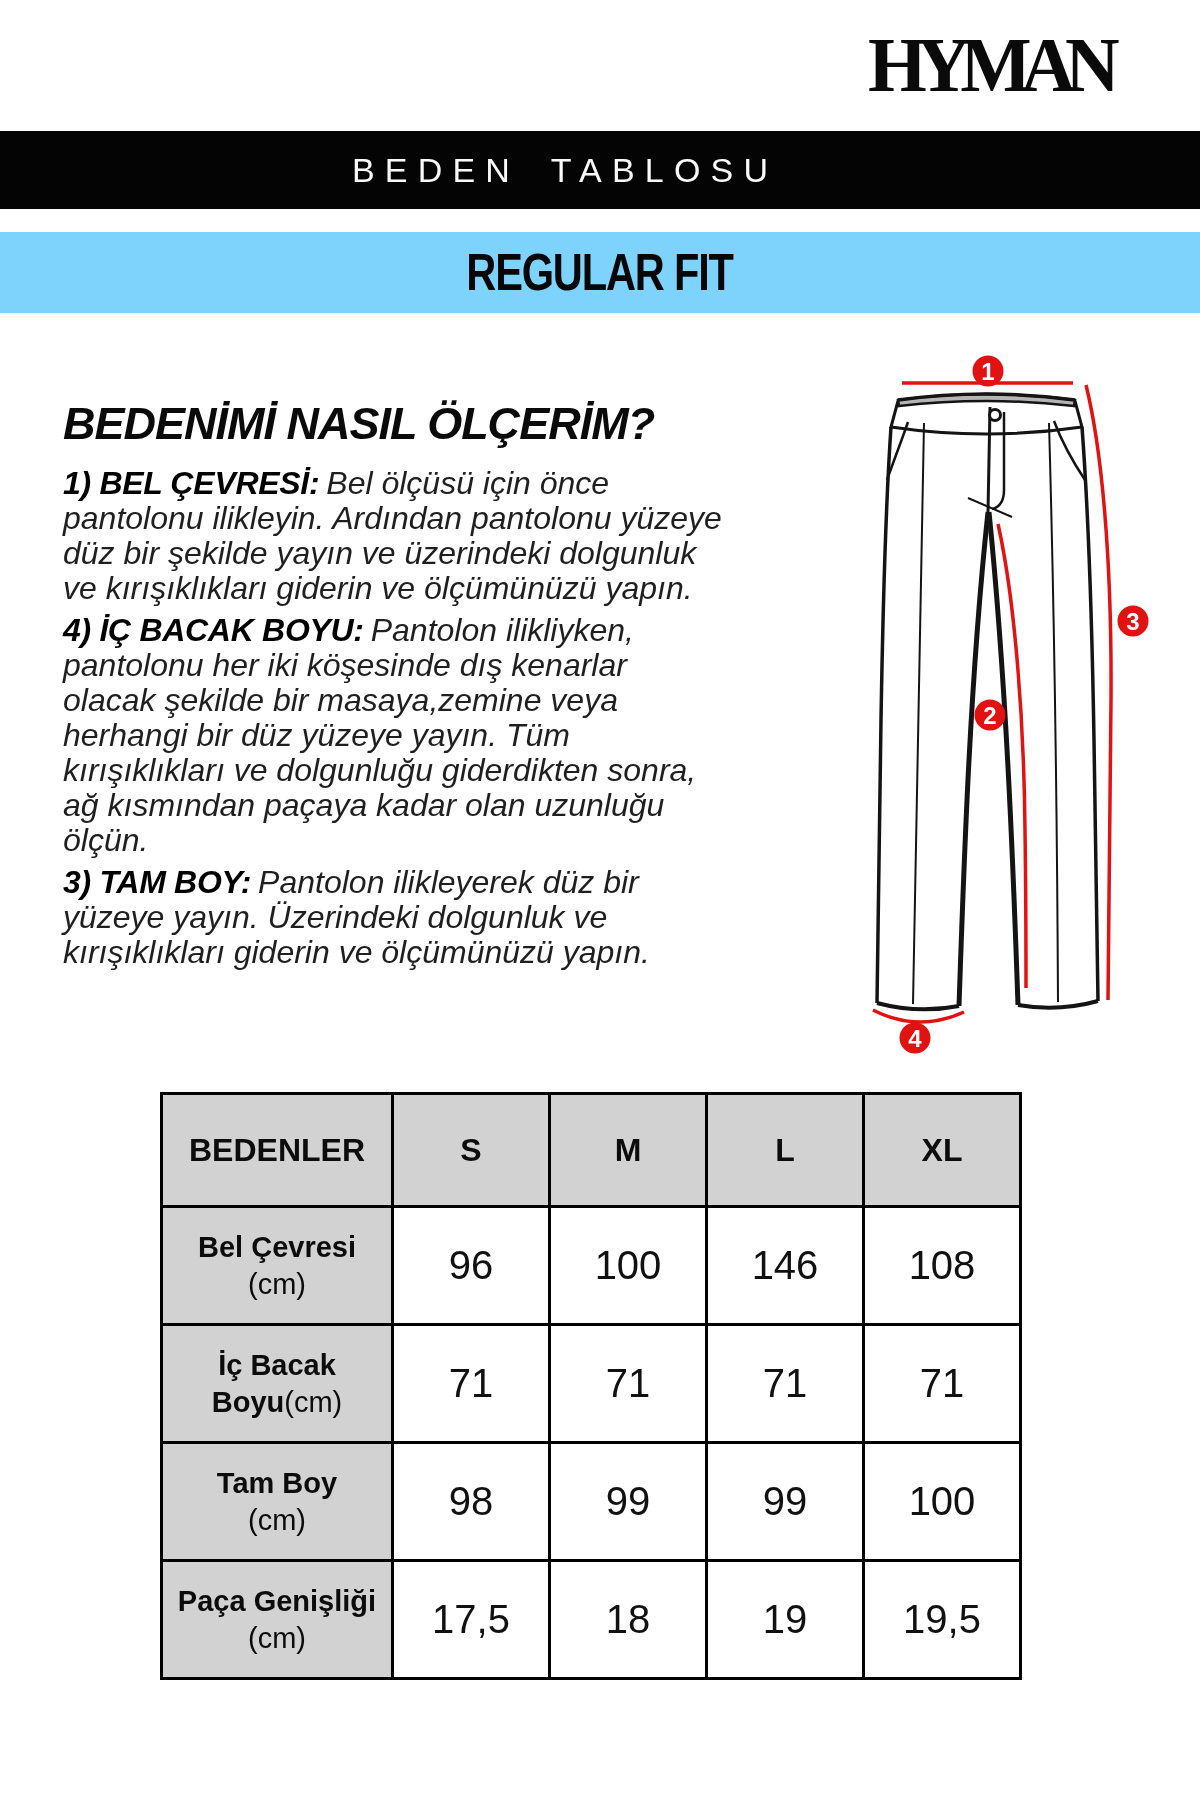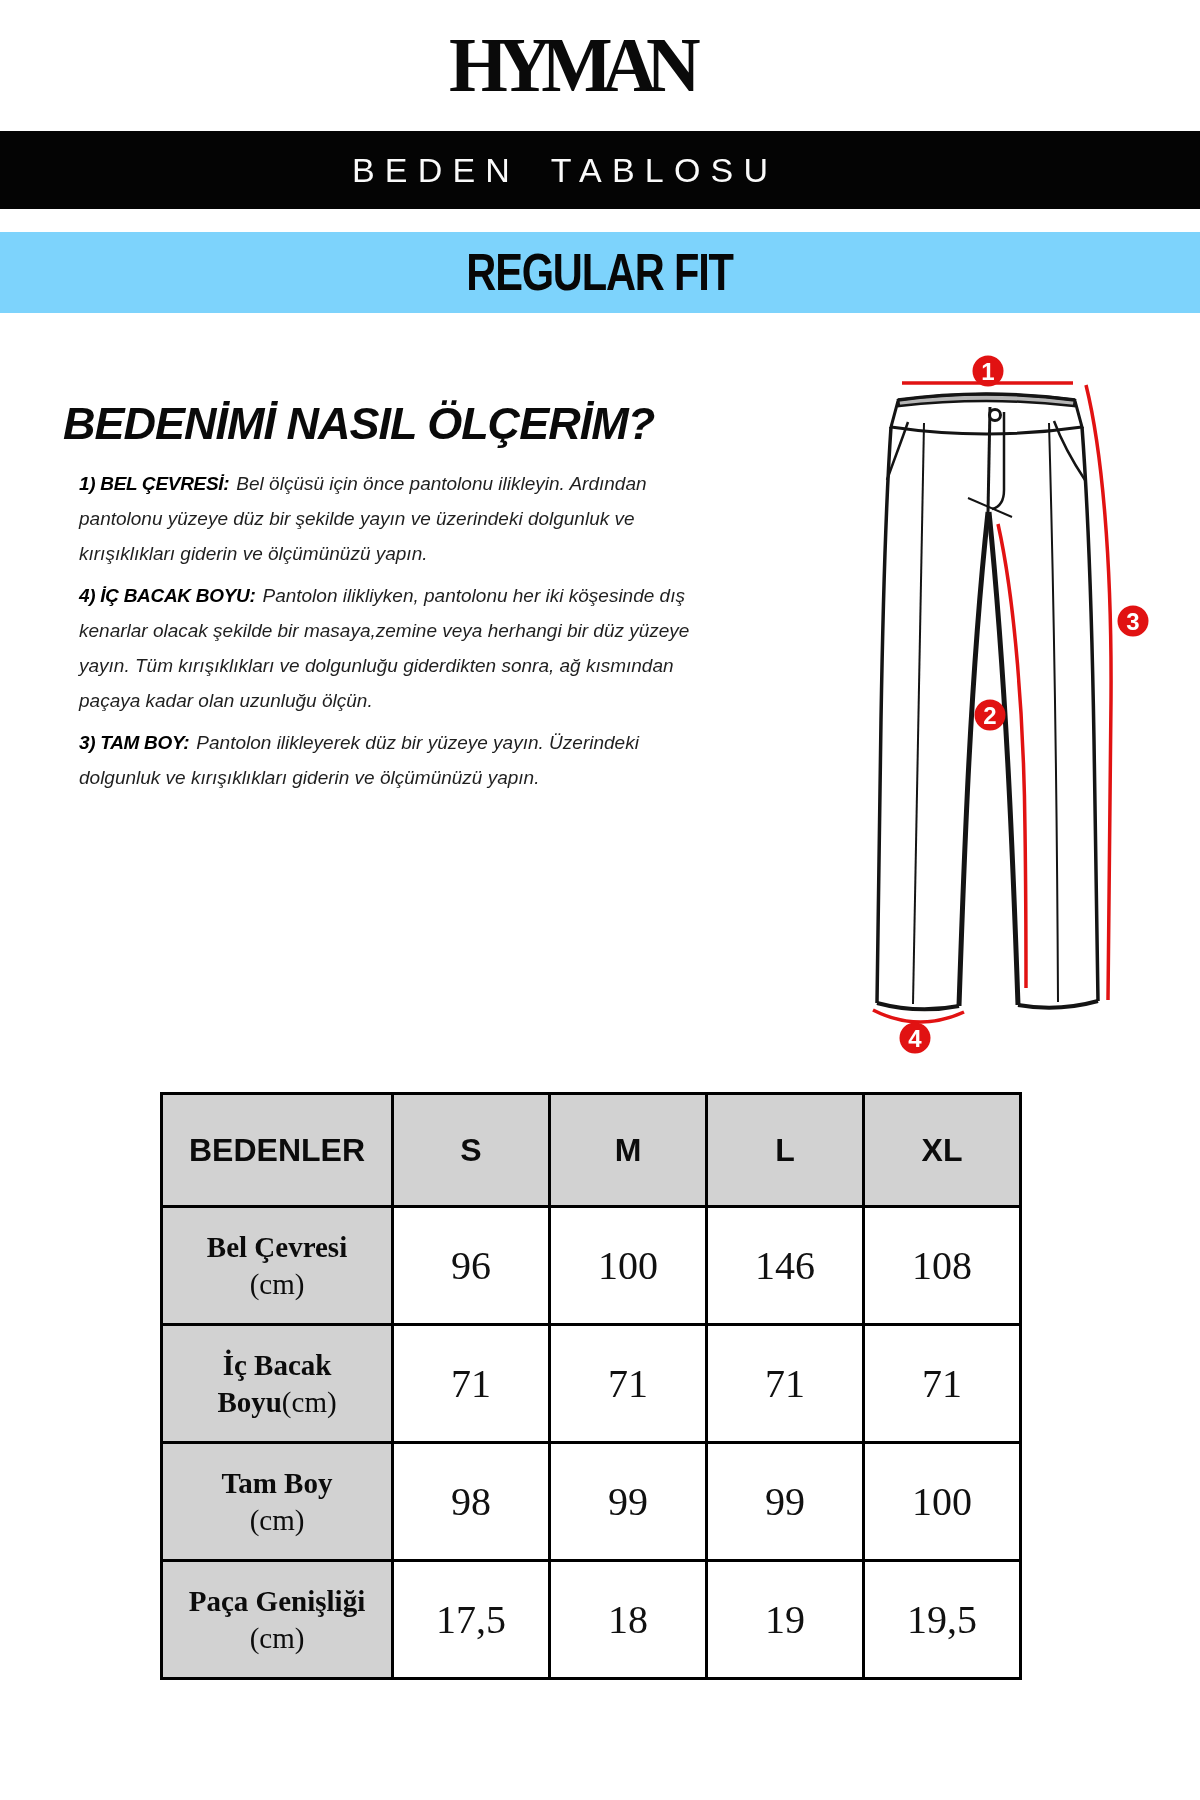--- a/index.html
+++ b/index.html
@@ -5,21 +5,21 @@
   html,body{margin:0;padding:0;}
   body{
     width:1200px;height:1800px;background:#ffffff;
     font-family:"Liberation Sans",sans-serif;color:#1d1d1d;
     position:relative;overflow:hidden;
   }
   .page{position:relative;width:1200px;height:1800px;background:#fff;}
 
   
   .brand-row{
-    position:absolute;top:26px;left:15px;width:1120px;text-align:center;
+    position:absolute;top:26px;left:4px;width:1120px;text-align:right;
   }
   .brand{
     display:inline-block;
     font-family:"Liberation Serif",serif;font-weight:bold;
     font-size:78px;line-height:1;letter-spacing:-0.14em;color:#0a0a0a;
     transform:scaleX(0.97);transform-origin:center;
     padding-right:0.14em; 
   }
   .title-bar{
     position:absolute;top:131px;left:0;width:1200px;height:78px;background:#040404;
@@ -38,21 +38,21 @@
     display:inline-block;font-weight:bold;font-size:52px;line-height:81px;
     letter-spacing:-1.5px;color:#070707;transform:scaleX(0.8);transform-origin:center;
   }
 
   
   .guide{position:absolute;left:63px;top:398px;width:660px;font-style:italic;}
   .guide-heading{
     margin:0 0 16px 0;font-size:45px;font-weight:bold;letter-spacing:-1px;color:#0a0a0a;
   }
   .guide p{
-    margin:0 0 7px 16px;font-size:19px;line-height:35px;color:#1f1f1f;
+    margin:0 0 7px 0;font-size:32px;line-height:35px;color:#1f1f1f;
   }
   .guide p b{color:#000;margin-right:7px;letter-spacing:-0.3px;}
 
   
   .diagram{position:absolute;left:740px;top:300px;width:440px;height:770px;}
 
   
   .size-table{
     position:absolute;left:160px;top:1092px;border-collapse:collapse;
     table-layout:fixed;
@@ -62,21 +62,21 @@
   }
   .size-table th{background:#d2d2d2;font-size:32px;font-weight:bold;color:#0c0c0c;}
   .size-table .row-head{
     background:#d2d2d2;font-size:29px;line-height:37px;color:#0c0c0c;font-weight:normal;
   }
   .size-table .row-head b{font-weight:bold;}
   .size-table .val{background:#fff;font-size:40px;font-weight:normal;color:#111;margin-top:36px;}
   .col-label{width:231px;}
   .col-size{width:157px;}
   .hrow{height:113px;}
-  .drow{height:118px;font-family:Liberation Serif, serif;}
+  .drow{height:118px;}
 </style>
 </head>
 <body>
 
 <div class="page">
 
   <div class="brand-row">
     <span class="brand">HYMAN</span>
   </div>
 

